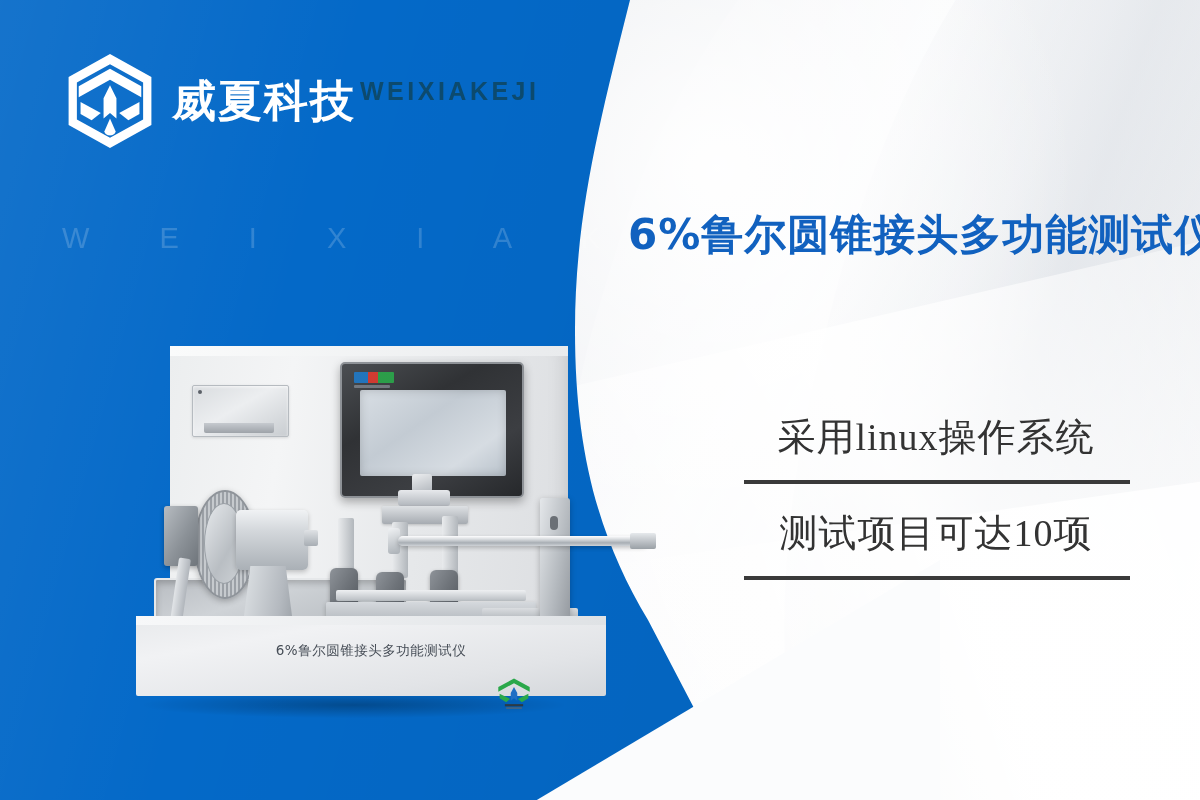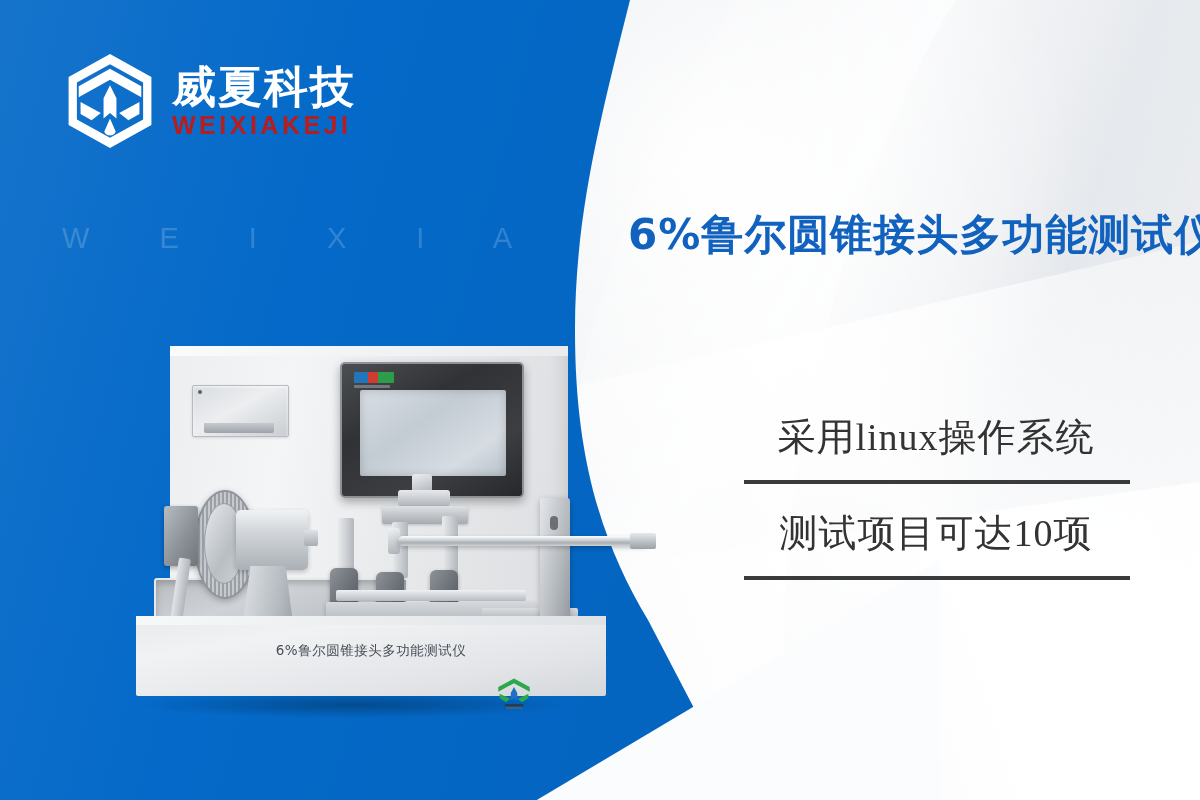--- a/index.html
+++ b/index.html
@@ -63,27 +63,27 @@
   .white-wedge{
     position:absolute;left:520px;top:560px;width:420px;height:250px;
     background:#fbfcfd;
     -webkit-clip-path:polygon(0% 100%,100% 100%,100% 0%);
     clip-path:polygon(0% 100%,100% 100%,100% 0%);
   }
 
   
   .logo{position:absolute;left:64px;top:52px;display:flex;align-items:center;gap:16px;}
   .logo-mark{width:92px;height:98px;flex:0 0 auto;}
-  .logo-text{display:flex;flex-direction:column;gap:4px;}
+  .logo-text{display:flex;gap:4px;}
   .logo-cn{
     font-size:44px;font-weight:700;color:#ffffff;letter-spacing:2px;line-height:1;
     font-family:"DejaVu Sans","Liberation Sans",sans-serif;
   }
   .logo-en{
-    font-size:25px;font-weight:700;color:#b91c1c;letter-spacing:3.5px;line-height:1;
+    font-size:25px;font-weight:700;color:#0c4a6e;letter-spacing:3.5px;line-height:1;
   }
 
   
   .watermark{
     position:absolute;left:62px;top:222px;width:620px;
     font-size:29px;font-weight:400;color:rgba(255,255,255,.18);
     letter-spacing:31px;white-space:nowrap;user-select:none;
   }
 
   

